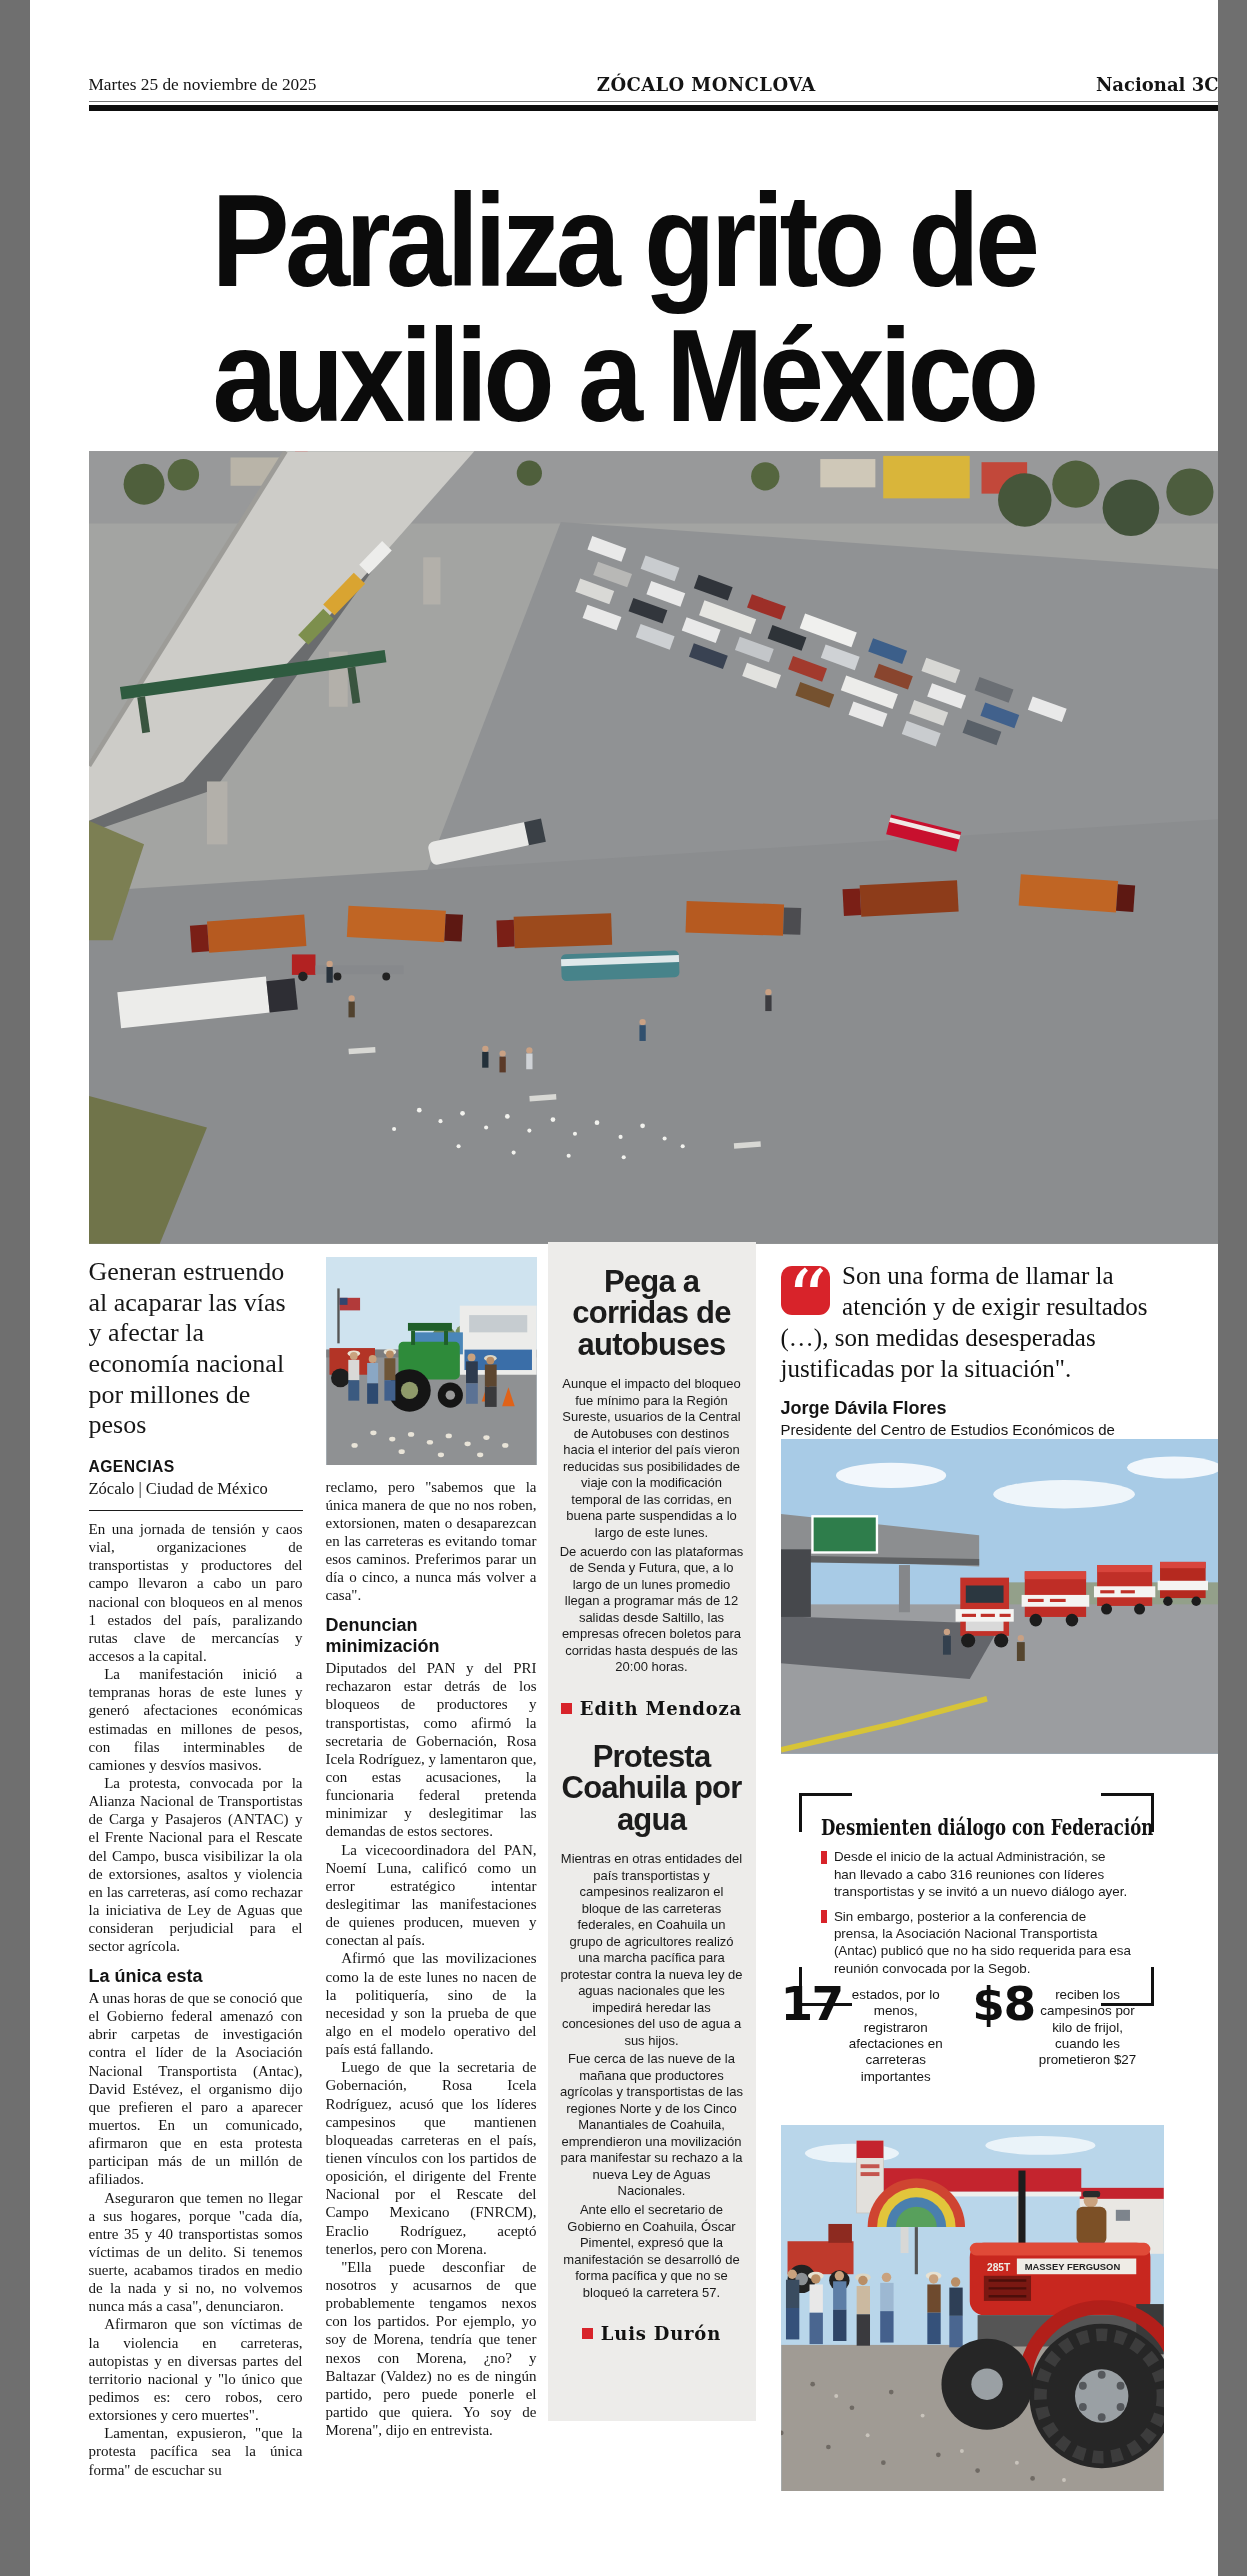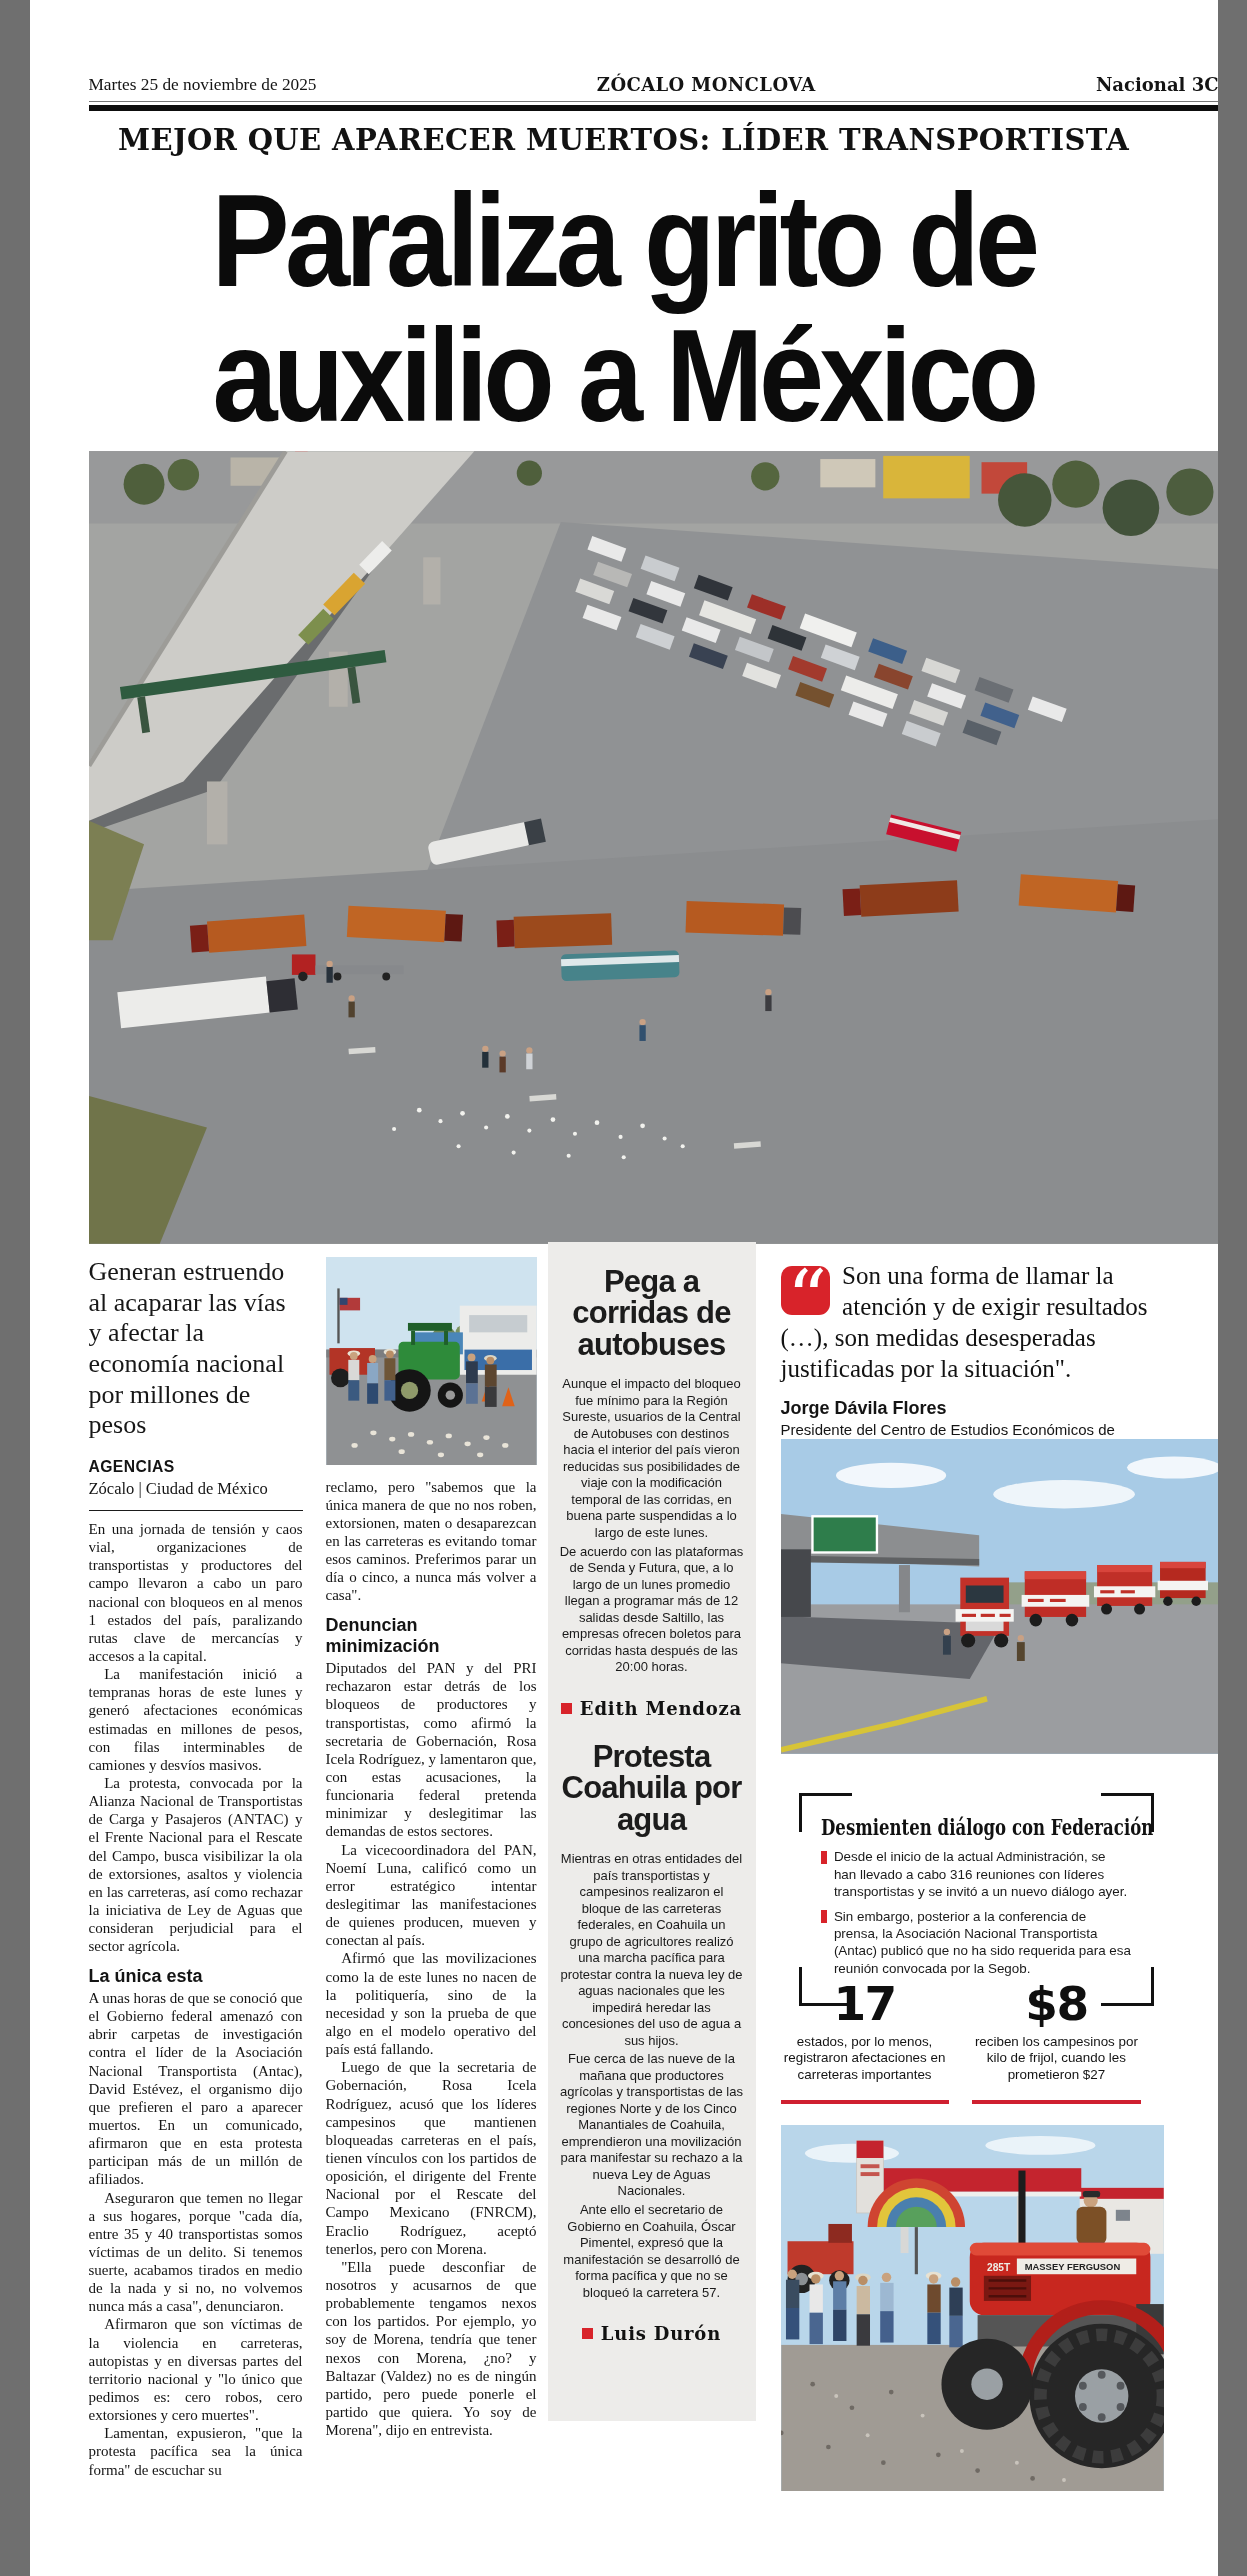--- a/index.html
+++ b/index.html
@@ -68,41 +68,40 @@
   .fb-tr{right:0;top:0;border-right-width:3.9px;border-top-width:3.9px;}
   .fb-bl{left:0;bottom:0;border-left-width:3.9px;border-bottom-width:3.9px;}
   .fb-br{right:0;bottom:0;border-right-width:3.9px;border-bottom-width:3.9px;}
   .fb-title{font-family:"DejaVu Serif",serif;font-weight:700;font-size:23px;display:inline-block;
             white-space:nowrap;transform:scaleX(.72);transform-origin:0 50%;margin:0 0 7.9px;color:#111;}
   .fb-item{position:relative;padding-left:13.4px;font-family:"Liberation Sans",sans-serif;font-size:13.4px;
            line-height:1.3;margin-bottom:7px;color:#1a1a1a;}
   .fb-bullet{position:absolute;left:0;top:2.4px;width:6.3px;height:13.4px;background:#d8232a;}
 
   .stats{position:absolute;left:751px;top:1980px;width:360px;display:flex;gap:23.6px;}
-  .stat{flex:1;display:flex;flex-direction:column;text-align:center;min-height:124px;}
+  .stat{flex:1;display:flex;text-align:center;min-height:124px;}
   .stat-value{font-family:"DejaVu Sans",sans-serif;font-weight:700;font-size:47px;line-height:1;letter-spacing:-1.6px;color:#0f0f0f;}
   .stat-caption{font-family:"Liberation Sans",sans-serif;font-size:13.4px;line-height:1.22;margin-top:7px;}
   .stat-rule{height:3.9px;background:#cf2030;margin-top:auto;}
 
   .photo4{position:absolute;left:751px;top:2125px;width:383px;height:366px;background:#b9d6ea;}
   svg{display:block;}
 </style>
 </head>
 <body>
 
 <div class="page">
 
   <div class="topbar">
     <span class="date">Martes 25 de noviembre de 2025</span>
     <span class="masthead">ZÓCALO MONCLOVA</span>
     <span class="section">Nacional 3C</span>
   </div>
   <div class="thickrule"></div>
 
-  <div class="kicker">MEJOR QUE APARECER MUERTOS: LÍDER TRANSPORTISTA</div>
   <h1 class="headline">
     <span class="hl">Paraliza grito de</span>
     <span class="hl">auxilio a México</span>
   </h1>
 
   <div class="main-photo">
     <svg width="1130" height="793" viewBox="0 0 1437 1008">
       <rect width="1437" height="1008" fill="#a3a4a2"></rect>
       <rect width="1437" height="92" fill="#98999a"></rect>
       <rect x="180" y="8" width="90" height="36" fill="#b9b4a8"></rect>

